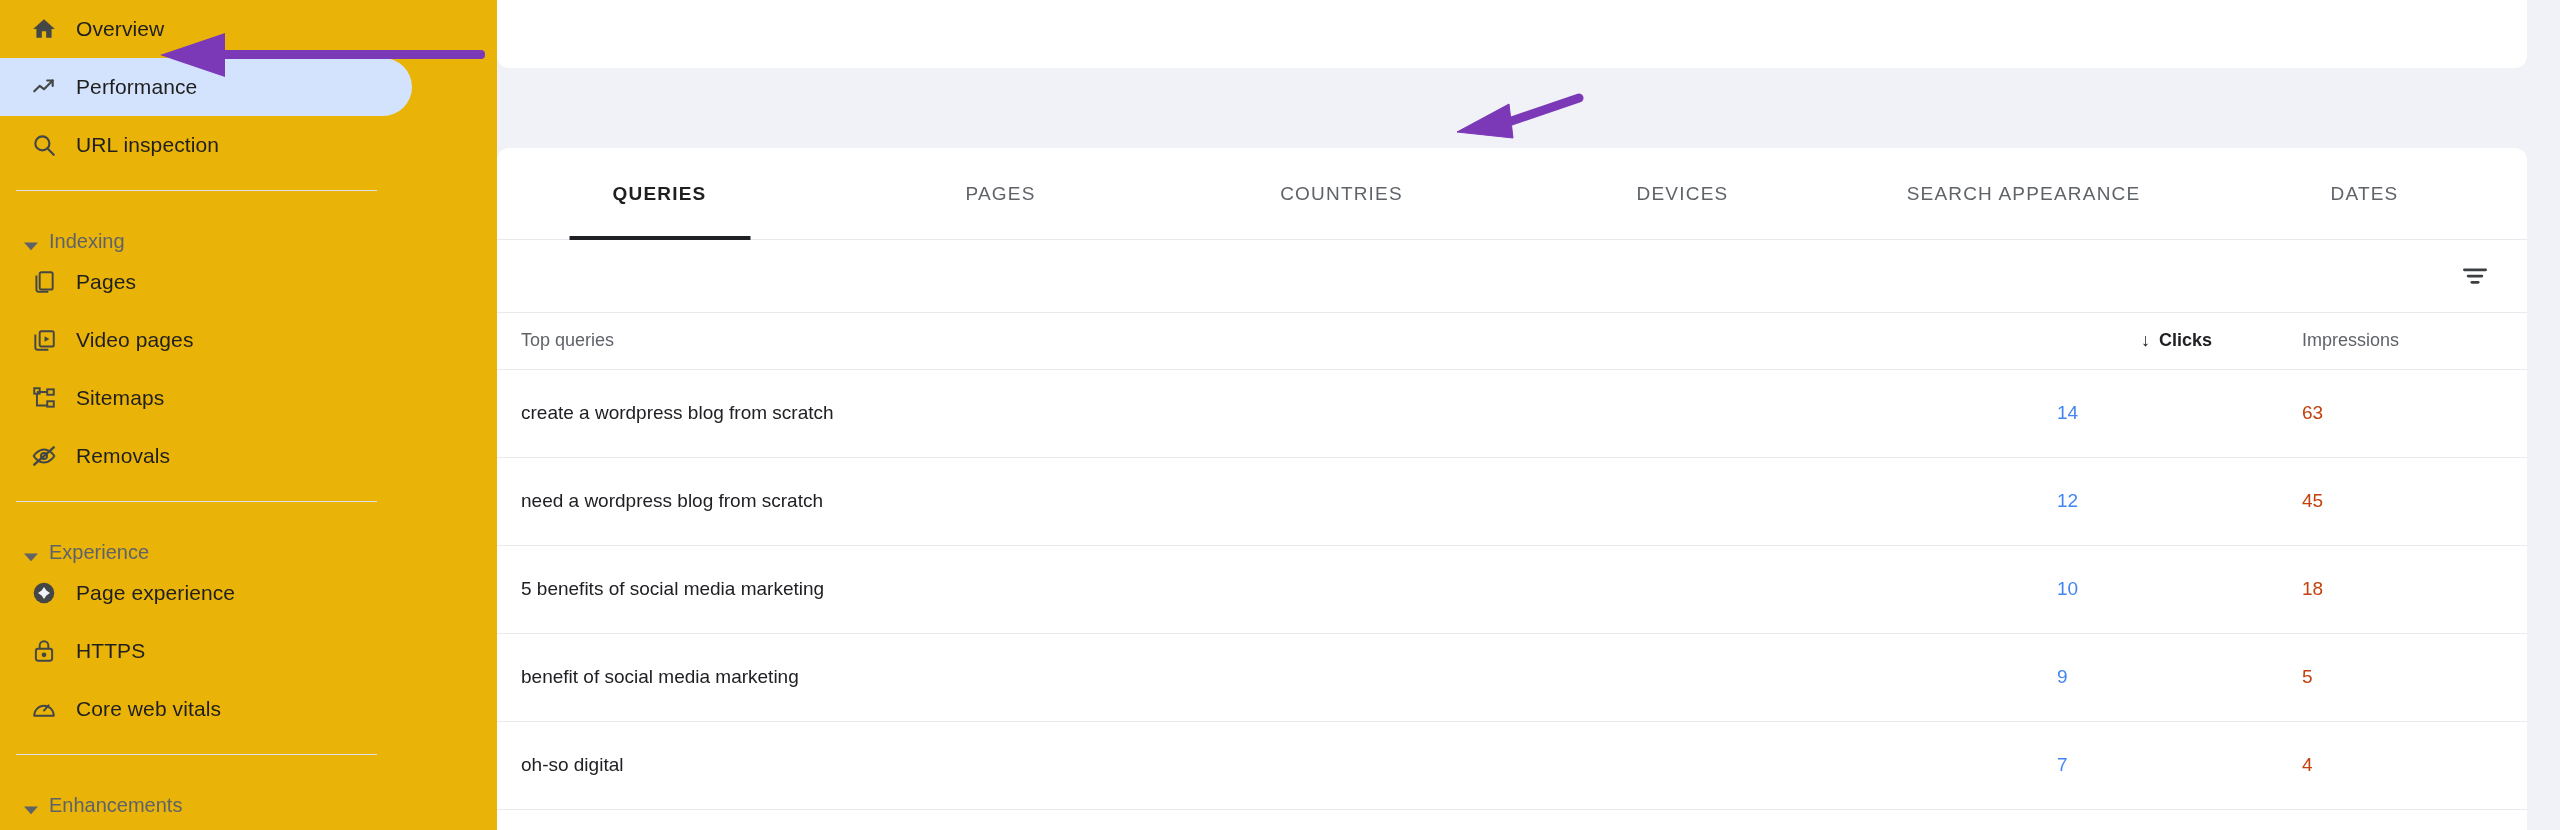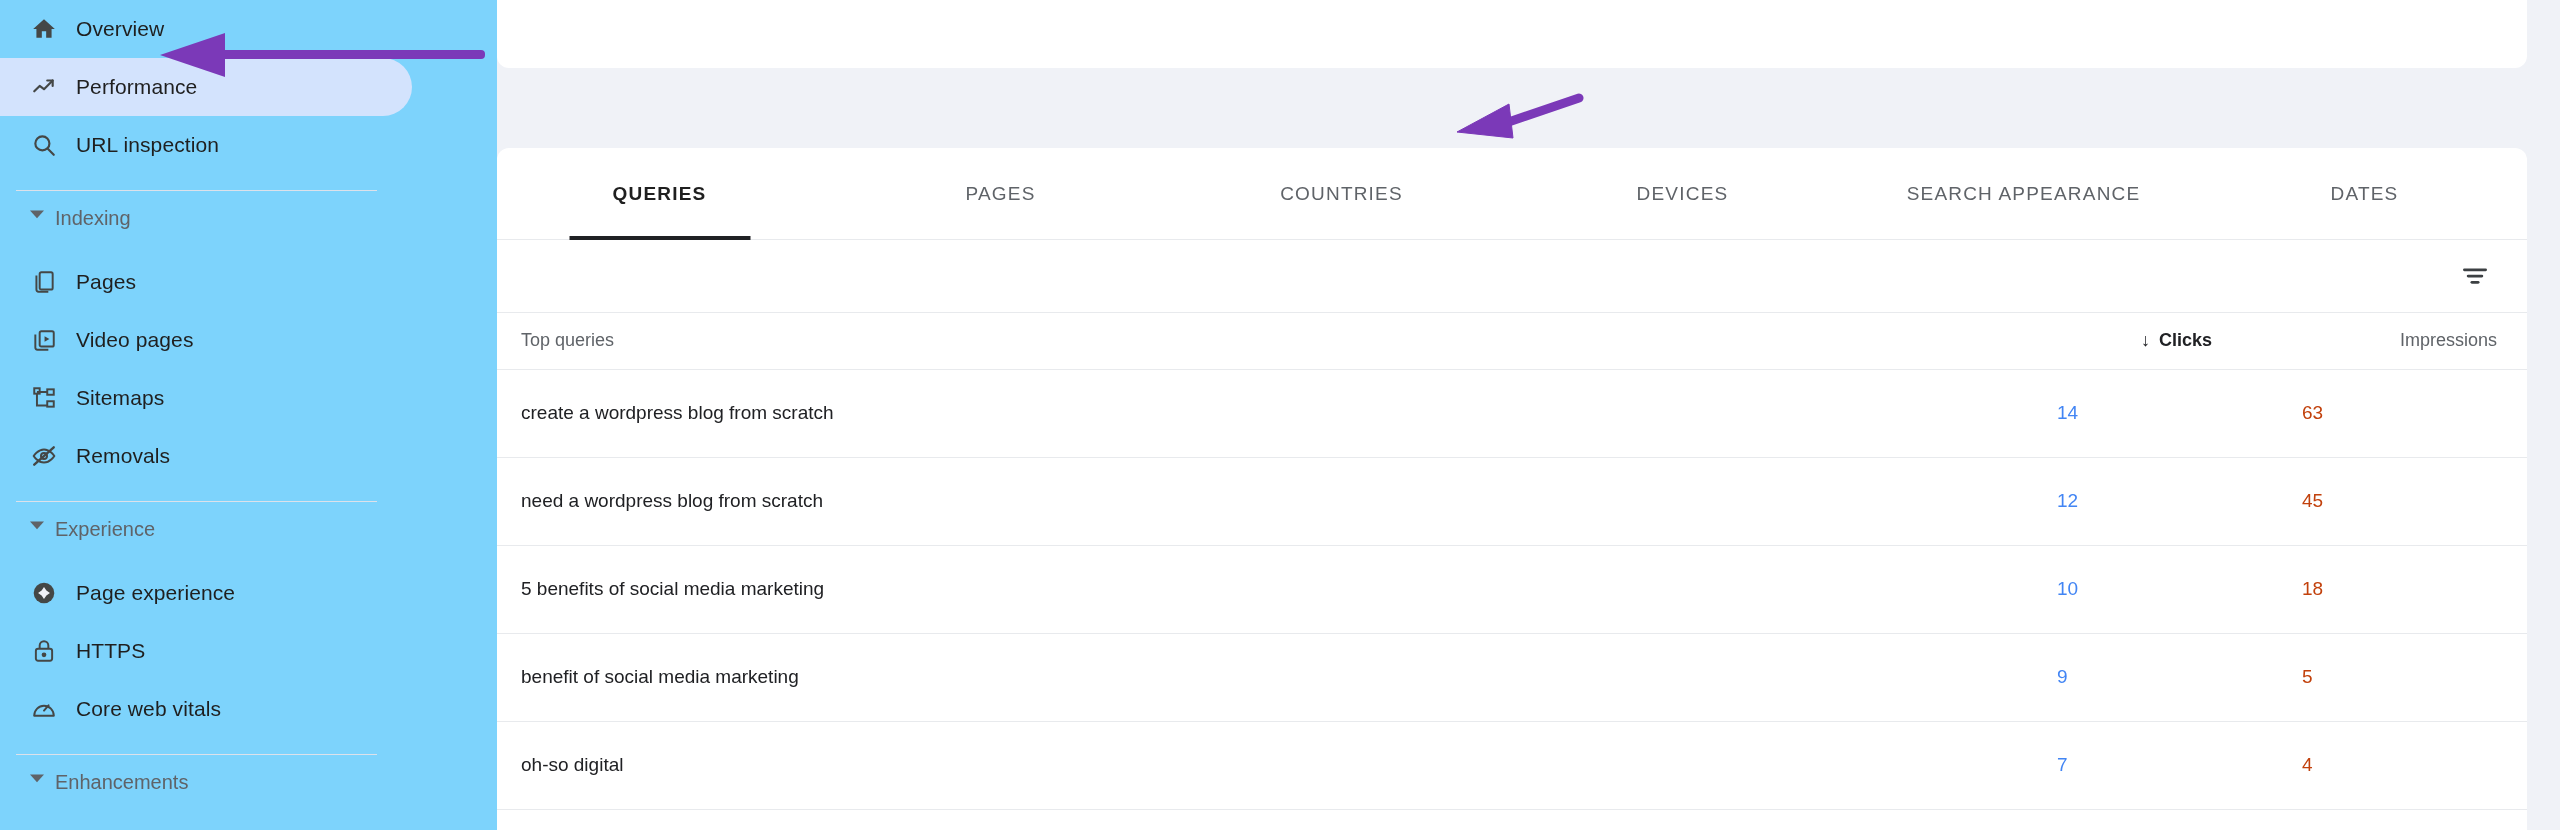--- a/index.html
+++ b/index.html
@@ -7,21 +7,21 @@
     width: 2560px; height: 830px;
     background: #F0F2F7;
     font-family: "Liberation Sans", sans-serif;
     overflow: hidden;
   }
   .app { position: relative; width: 2560px; height: 830px; display: flex; }
 
   
   .sidebar {
     width: 497px; height: 830px;
-    background: #7dd3fc;
+    background: #eab308;
     padding-top: 0;
     flex: 0 0 497px;
     position: relative;
     overflow: hidden;
   }
   .nav-item {
     display: flex; align-items: center;
     height: 58px;
     padding-left: 22px;
     margin-right: 85px;
@@ -39,22 +39,22 @@
     font-size: 21px;
     margin-left: 10px;
     color: #1f1f1f;
     letter-spacing: .1px;
   }
   .nav-divider {
     height: 1px; background: #DDE1EA;
     margin: 16px 120px 16px 16px;
   }
   .nav-section {
-    display: flex; align-items: flex-start;
-    height: 46px; padding-left: 24px;
+    display: flex; align-items: flex-end;
+    height: 46px; padding-left: 18px;
     cursor: pointer;
   }
   .nav-section .caret {
     width: 26px; flex: 0 0 26px;
     display: flex; align-items: center; justify-content: center;
     color: #5f6368;
   }
   .nav-section .sec-lbl {
     font-size: 20px; color: #5f6368; margin-left: 5px;
   }
@@ -132,21 +132,21 @@
   }
 
   table.data { width: 100%; border-collapse: collapse; table-layout: fixed; }
   table.data th, table.data td { padding: 0; }
   table.data thead th {
     height: 56px; font-weight: normal; font-size: 18px; color: #5f6368;
     vertical-align: middle;
   }
   th.c-query { text-align: left; padding-left: 24px !important; width: 1560px; }
   th.c-clicks { text-align: right; padding-right: 90px !important; width: 245px; color:#202124 !important; font-weight:bold !important; }
-  th.c-impr { text-align: right; padding-right: 30px !important; width: 225px; }
+  th.c-impr { text-align: left; padding-right: 30px !important; width: 225px; }
   th.c-clicks .sortwrap { display:inline-flex; align-items:center; gap:9px;}
   table.data tbody tr { border-top: 1px solid #E8EAED; cursor: pointer; margin-left: 13px; }
   table.data tbody td { height: 88px; font-size: 19px; vertical-align: middle; }
   td.q { text-align: left; padding-left: 24px !important; color: #202124; }
   td.clicks { text-align: left; padding-right: 90px !important; color: #4285F4; }
   td.impr { text-align: left; padding-right: 30px !important; color: #c2410c; }
 
   
   .annot { position: absolute; pointer-events: none; }
   #arrow-sidebar { left: 160px; top: 28px; }

